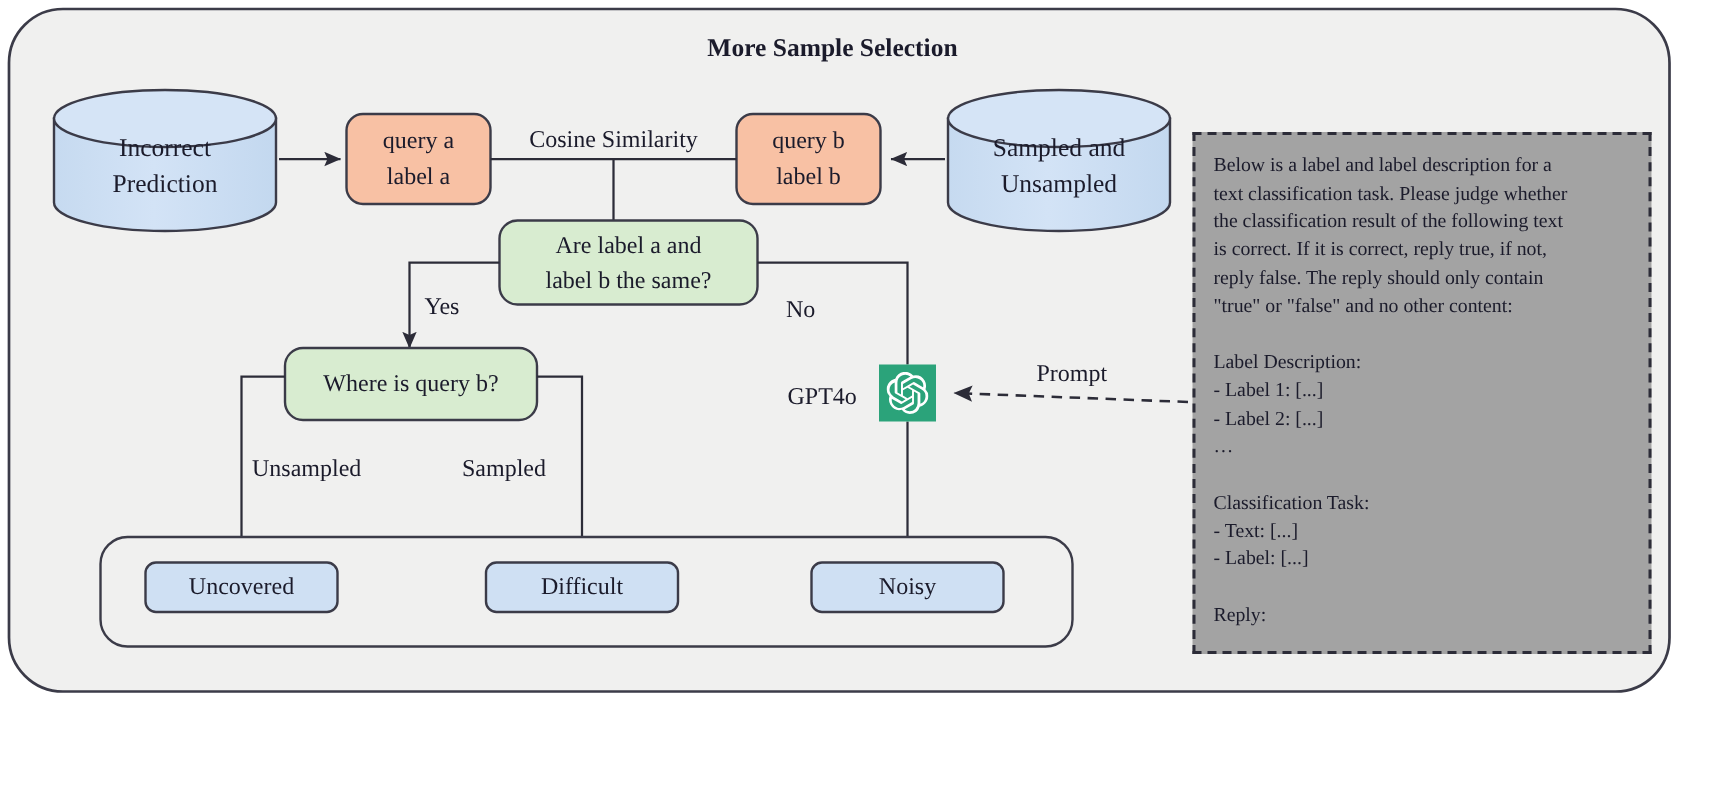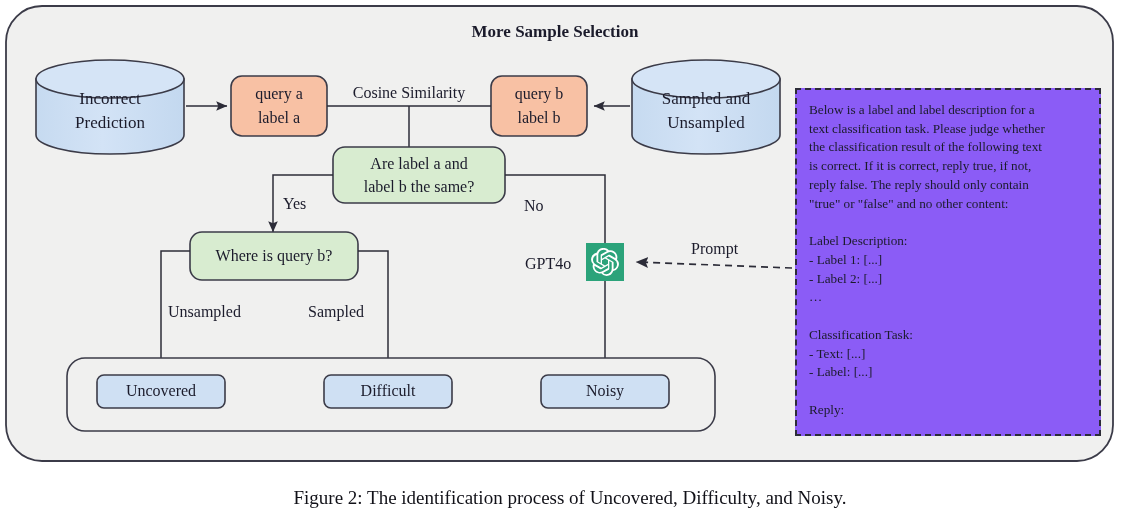--- a/index.html
+++ b/index.html
@@ -47,21 +47,21 @@
     fill: #1b1b2b;
     text-anchor: middle;
   }
   .stroke-line { stroke: #2c2c38; stroke-width: 1.5; fill: none; }
   .prompt-box {
     position: absolute;
     left: 795px;
     top: 88px;
     width: 306px;
     height: 348px;
-    background: #8b5cf6;
+    background: #a3a3a3;
     border: 2px dashed #2c2c38;
     box-sizing: border-box;
     padding: 11px 5px 8px 12px;
   }
   .prompt-text {
     font-family: "Liberation Serif", "DejaVu Serif", serif;
     font-size: 13.2px;
     line-height: 1.42;
     color: #1b1b2b;
     white-space: pre-wrap;
@@ -214,15 +214,14 @@
 - Label 2: [...]
 …
 
 Classification Task:
 - Text: [...]
 - Label: [...]
 
 Reply:</p>
   </div>
 
-  <div class="caption">Figure 2: The identification process of Uncovered, Difficulty, and Noisy.</div>
 
 </div>
 
 </body></html>

